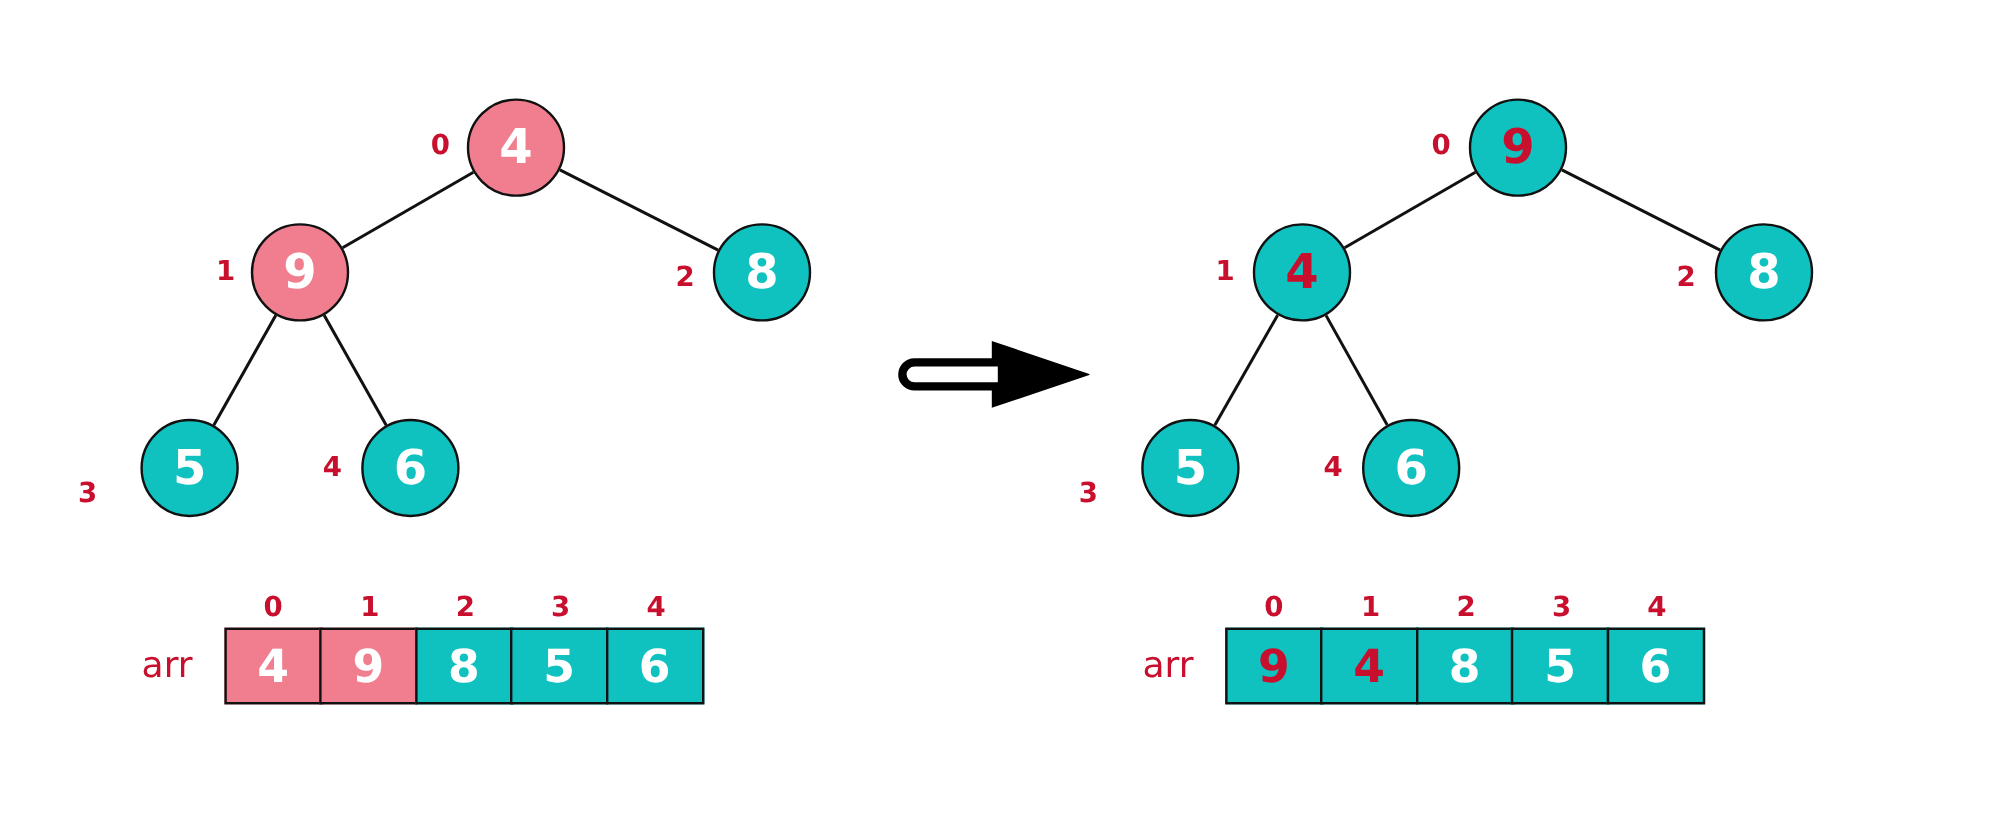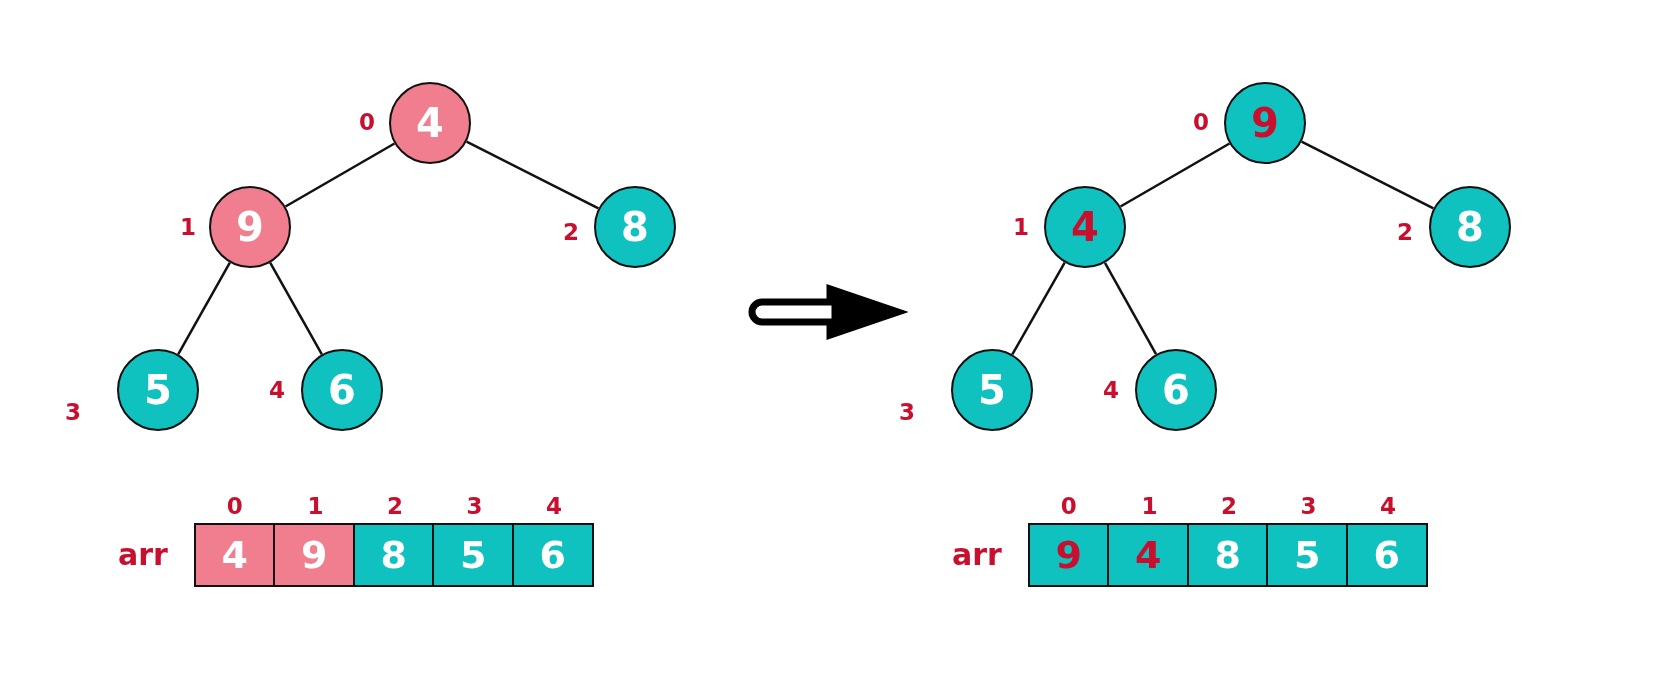--- a/index.html
+++ b/index.html
@@ -75,21 +75,21 @@
 
   
   .array-block {
     position: absolute;
     display: flex;
     align-items: flex-start;
   }
   .arr-label {
     color: #C8102E;
     font-size: 30px;
-    font-weight: bold;
+    font-weight: normal;
     line-height: 1;
     margin-top: 45px;
     margin-right: 26px;
     white-space: nowrap;
   }
   .cells {
     display: flex;
     flex-direction: row;
   }
   .cell-wrap {

